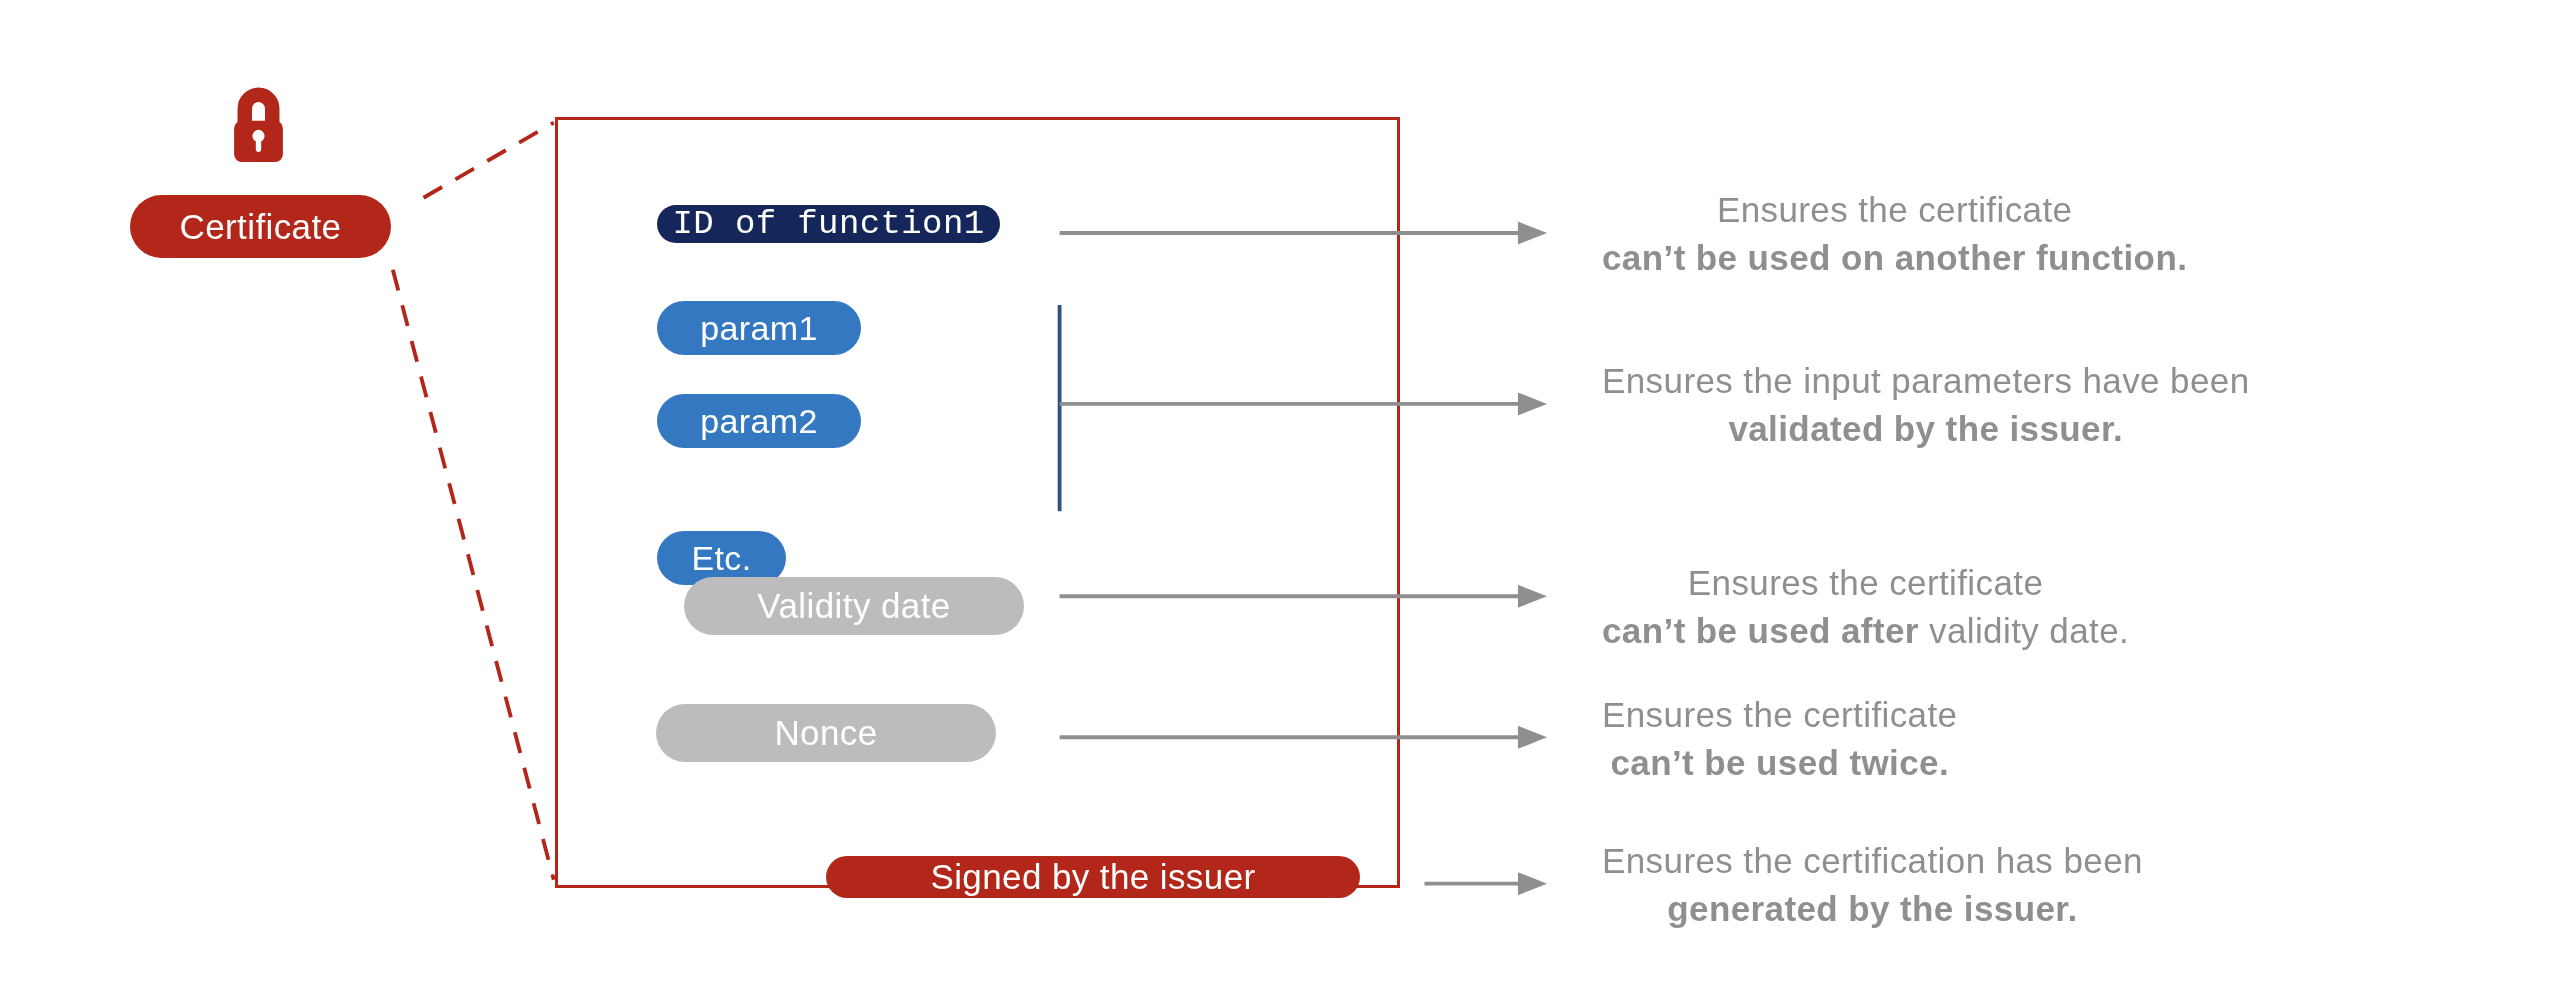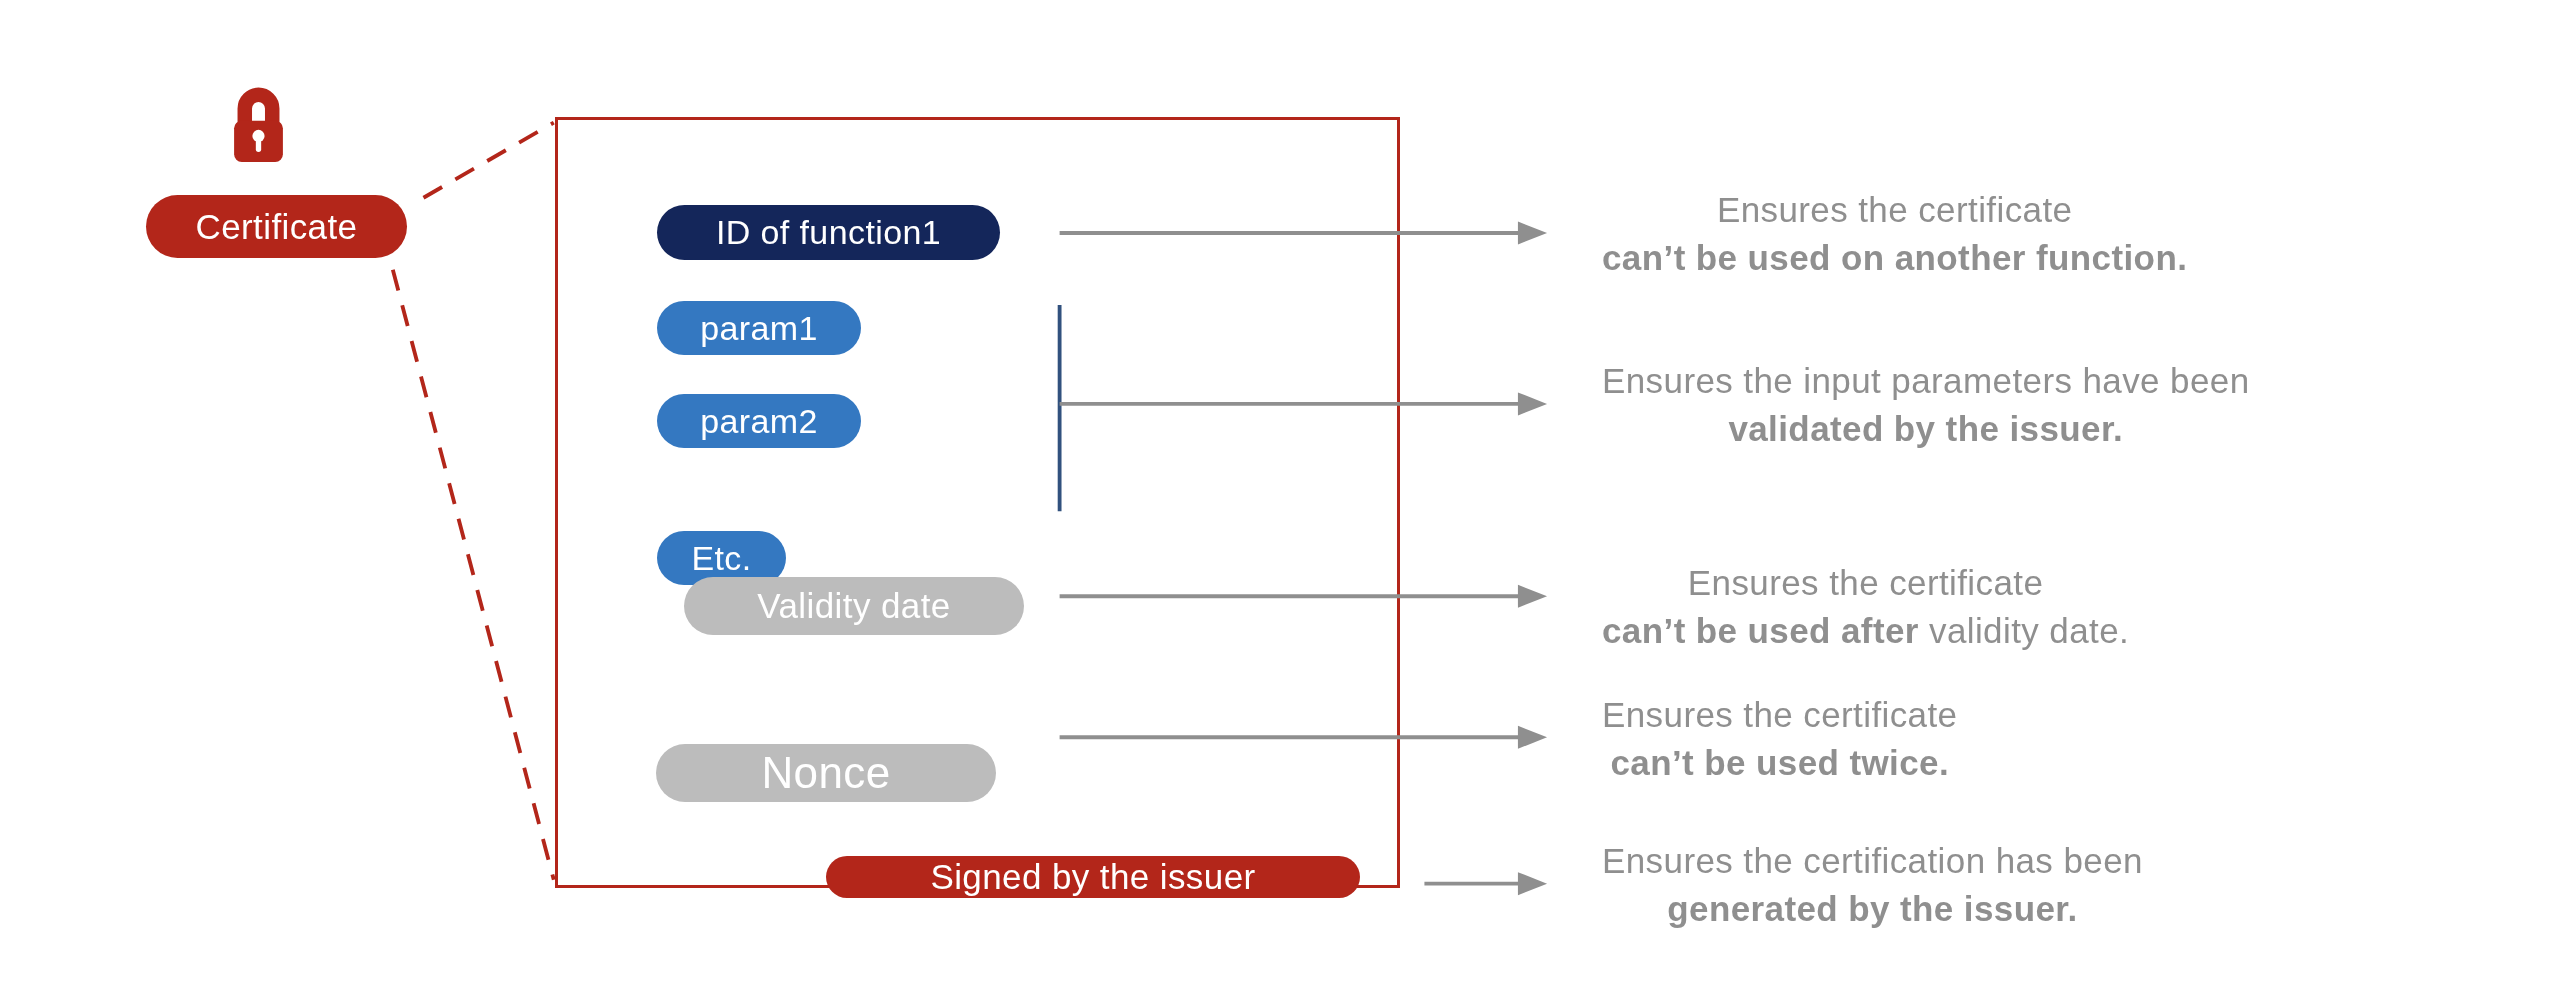--- a/index.html
+++ b/index.html
@@ -34,27 +34,27 @@
     border-radius:766px;
     color:#ffffff;
     font-size:34px;
     letter-spacing:0.4px;
     white-space:nowrap;
   }
   .pill.red{background:var(--red);font-size:35px;}
   .pill.navy{background:var(--navy);}
   .pill.blue{background:var(--blue);}
   .pill.gray{background:var(--gray-pill);}
-  .pill-certificate{left:146px;top:195px;width:261px;height:63px;}
-  .pill-id{left:657px;top:205px;width:343px;height:55px;}
+  .pill-certificate{left:130px;top:195px;width:261px;height:63px;}
+  .pill-id{left:657px;top:205px;width:343px;height:38px;font-family:Liberation Mono, monospace;}
   .pill-param1{left:657px;top:301px;width:204px;height:54px;}
   .pill-param2{left:657px;top:394px;width:204px;height:54px;}
   .pill-etc{left:657px;top:486px;width:129px;height:54px;margin-top:45px;}
   .pill-validity{left:684px;top:577px;width:340px;height:58px;font-size:35px;}
-  .pill-nonce{left:656px;top:744px;width:340px;height:58px;font-size:44px;justify-content:center;}
+  .pill-nonce{left:656px;top:704px;width:340px;height:58px;font-size:35px;justify-content:center;}
   .pill-signed{left:826px;top:856px;width:534px;height:42px;}
   .lock{position:absolute;left:228px;top:81px;width:61px;height:84px;}
   .annotation{
     position:absolute;
     left:1602px;
     color:var(--text-gray);
     font-size:35px;
     line-height:48px;
     letter-spacing:0.4px;
     white-space:nowrap;

